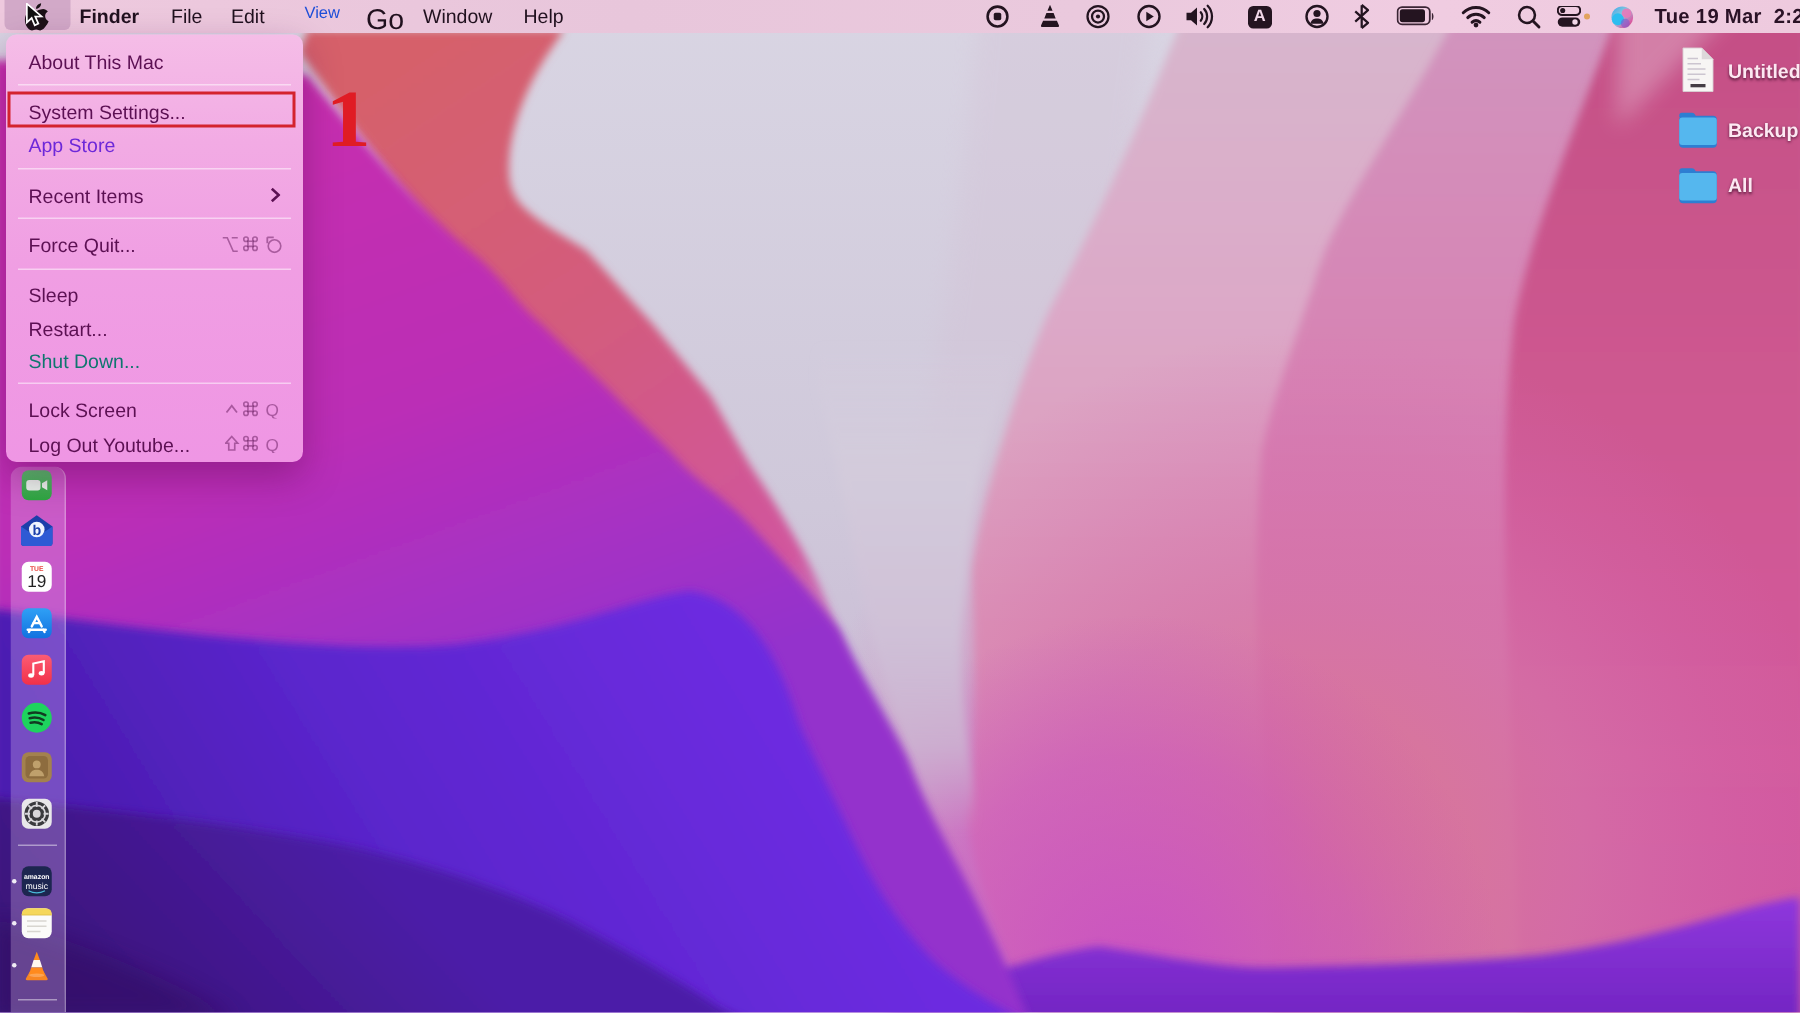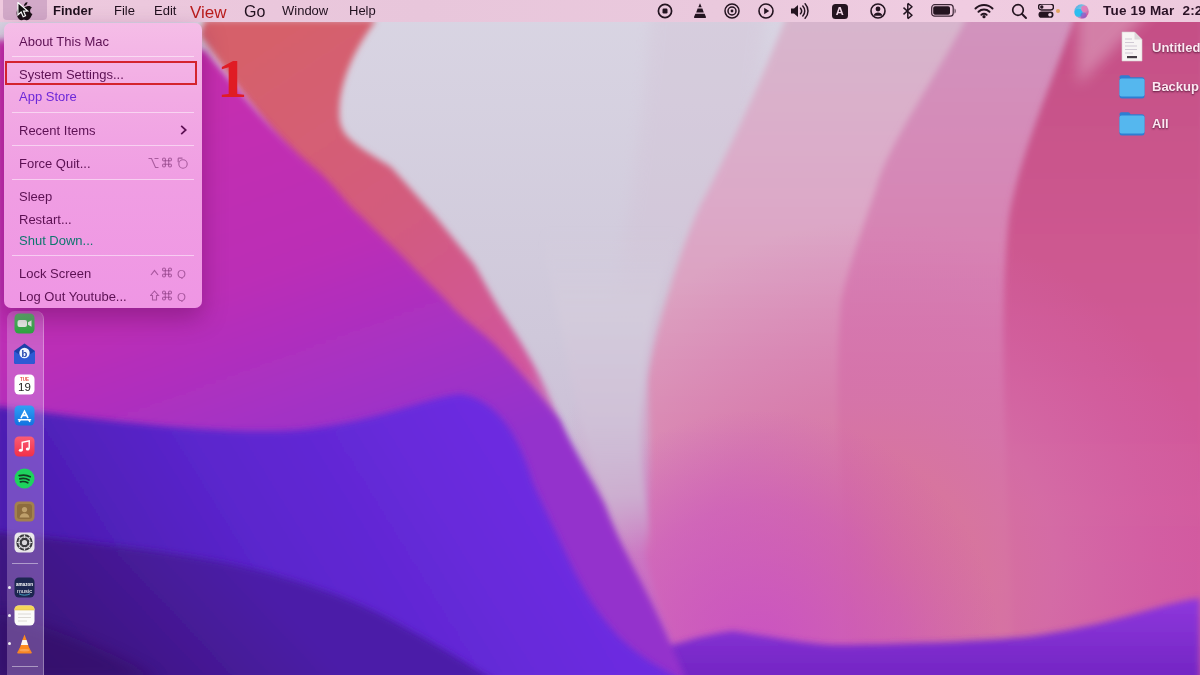--- a/index.html
+++ b/index.html
@@ -119,22 +119,22 @@
   <path d="M11.4,1.1 C11.5,2.1 11.1,3.0 10.5,3.7 C9.9,4.4 8.9,4.95 8.0,4.9 C7.9,4.0 8.35,3.05 8.9,2.45 C9.5,1.75 10.6,1.2 11.4,1.1 Z" fill="#1a1016"></path>
   <path d="M8.3,5.6 C9.2,5.6 10.0,5.05 11.3,5.05 C12.4,5.05 13.6,5.65 14.4,6.7 C11.7,8.2 12.1,12.0 14.9,13.1 C14.4,14.3 14.1,14.85 13.4,15.9 C12.4,17.4 11.0,19.3 9.3,19.3 C8.3,19.3 7.8,18.7 6.6,18.7 C5.3,18.7 4.8,19.3 3.8,19.3 C2.1,19.3 0.9,17.6 0.0,16.1 C-1.6,12.9 -1.0,9.3 0.9,7.4 C1.9,6.3 3.1,5.6 4.3,5.6 C5.5,5.6 6.3,6.2 7.3,6.2 Z" transform="translate(1.5,0)" fill="#1a1016"></path>
 </svg>
 
 <svg class="abs" style="left:17px;top:1.5px" width="12.5" height="17" viewBox="0 0 14 19">
   <path d="M1,0.5 L1,14.5 L4.6,11.2 L6.9,16.6 L9.6,15.4 L7.3,10.2 L12,10 Z" fill="#111" stroke="#fff" stroke-width="1.3"></path>
 </svg>
 <div class="abs" style="left:53px;top:3px;font-size:13px;font-weight:bold;color:#20101e;">Finder</div>
 <div class="abs" style="left:114px;top:3px;font-size:13px;color:#20101e;">File</div>
 <div class="abs" style="left:154px;top:3px;font-size:13px;color:#20101e;">Edit</div>
-<div class="abs" style="left:190px;top:3px;font-size:17px;color:#b91c1c;">View</div>
-<div class="abs" style="left:244px;top:3px;font-size:16px;color:#20101e;">Go</div>
+<div class="abs" style="left:203px;top:3px;font-size:11px;color:#1d4ed8;">View</div>
+<div class="abs" style="left:244px;top:3px;font-size:19px;color:#20101e;">Go</div>
 <div class="abs" style="left:282px;top:3px;font-size:13px;color:#20101e;">Window</div>
 <div class="abs" style="left:349px;top:3px;font-size:13px;color:#20101e;">Help</div>
 
 <svg class="abs" style="left:656px;top:2px" width="18" height="18" viewBox="0 0 18 18">
   <circle cx="9" cy="9" r="6.6" fill="none" stroke="#231420" stroke-width="1.7"></circle>
   <rect x="6.5" y="6.5" width="5" height="5" rx="1.2" fill="#231420"></rect>
 </svg>
 <svg class="abs" style="left:691px;top:2px" width="18" height="18" viewBox="0 0 18 18">
   <path d="M9,1.2 L10.7,5.2 L7.3,5.2 Z M6.6,6.6 L11.4,6.6 L12.8,10.4 L5.2,10.4 Z M4.4,11.8 L13.6,11.8 L15,15 Q15.3,16 14.2,16 L3.8,16 Q2.7,16 3,15 Z" fill="#231420"></path>
 </svg>

